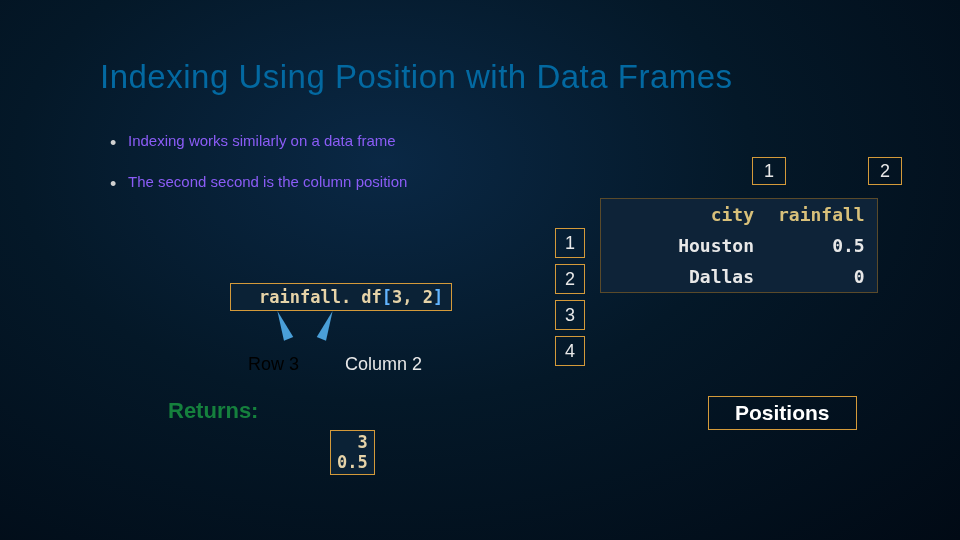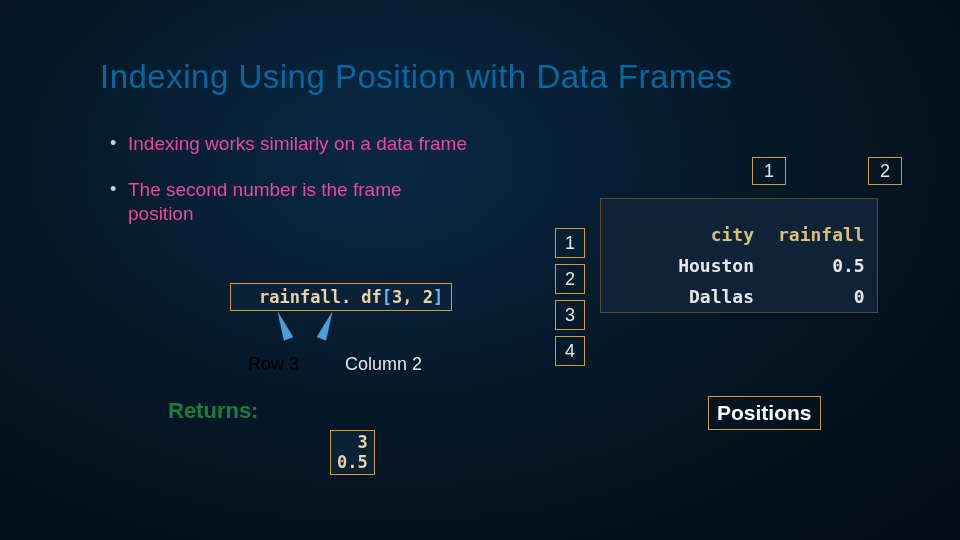--- a/index.html
+++ b/index.html
@@ -11,21 +11,21 @@
     overflow: hidden;
     position: relative;
   }
   .title {
     position: absolute; left: 100px; top: 58px;
     font-size: 33px; color: #0369a1; font-weight: 400;
     letter-spacing: 0.5px;
   }
   .bullets { position: absolute; left: 110px; top: 132px; }
   .bullets li {
-    list-style: none; font-size: 19px; color: #ec4899;
+    list-style: none; font-size: 15px; color: #8b5cf6;
     margin-bottom: 22px;
     position: relative; padding-left: 18px;
     line-height: 1.25;
   }
   .bullets li::before {
     content: "•"; position: absolute; left: 0; top: 0;
     color: #d0d0d0; font-size: 18px;
   }
   .bullets li.tight-br { width: 360px; }
 
@@ -95,41 +95,41 @@
   .rowpos.r4 { top: 336px; }
 
   
   .dft {
     position: absolute; left: 600px; top: 198px;
     background: #0e2338;
     border: 1px solid #5a4a2a;
     font-family: Consolas, monospace; font-weight: bold;
     font-size: 18px;
   }
-  .dft table { border-collapse: collapse; margin-top: 20px; }
+  .dft table { border-collapse: collapse; }
   .dft td { padding: 5px 12px 5px 12px; }
   .dft .hd { color: #d8c07a; text-align: right; }
   .dft .city { color: #e8e8e8; text-align: right; }
   .dft .val { color: #e8e8e8; text-align: right; }
 
   .positions {
     position: absolute; left: 708px; top: 396px;
     border: 1.5px solid #d49a3a;
-    padding: 4px 8px;
+    padding: 4px 26px;
     font-size: 21px; font-weight: bold; color: #ffffff;
   }
 </style>
 </head>
 <body>
 
 <div class="title">Indexing Using Position with Data Frames</div>
 
 <ul class="bullets">
   <li>Indexing works similarly on a data frame</li>
-  <li class="tight-br">The second number is the frame position</li>
+  <li class="tight-br">The second second is the column position</li>
 </ul>
 
 <div class="codebox">
   <span class="id">rainfall. df</span><span class="br">[</span><span class="num">3</span><span class="comma">, </span><span class="num">2</span><span class="br">]</span>
 </div>
 
 <div class="arrow left"></div>
 <div class="arrow right"></div>
 <div class="rowlbl">Row 3</div>
 <div class="collbl">Column 2</div>

